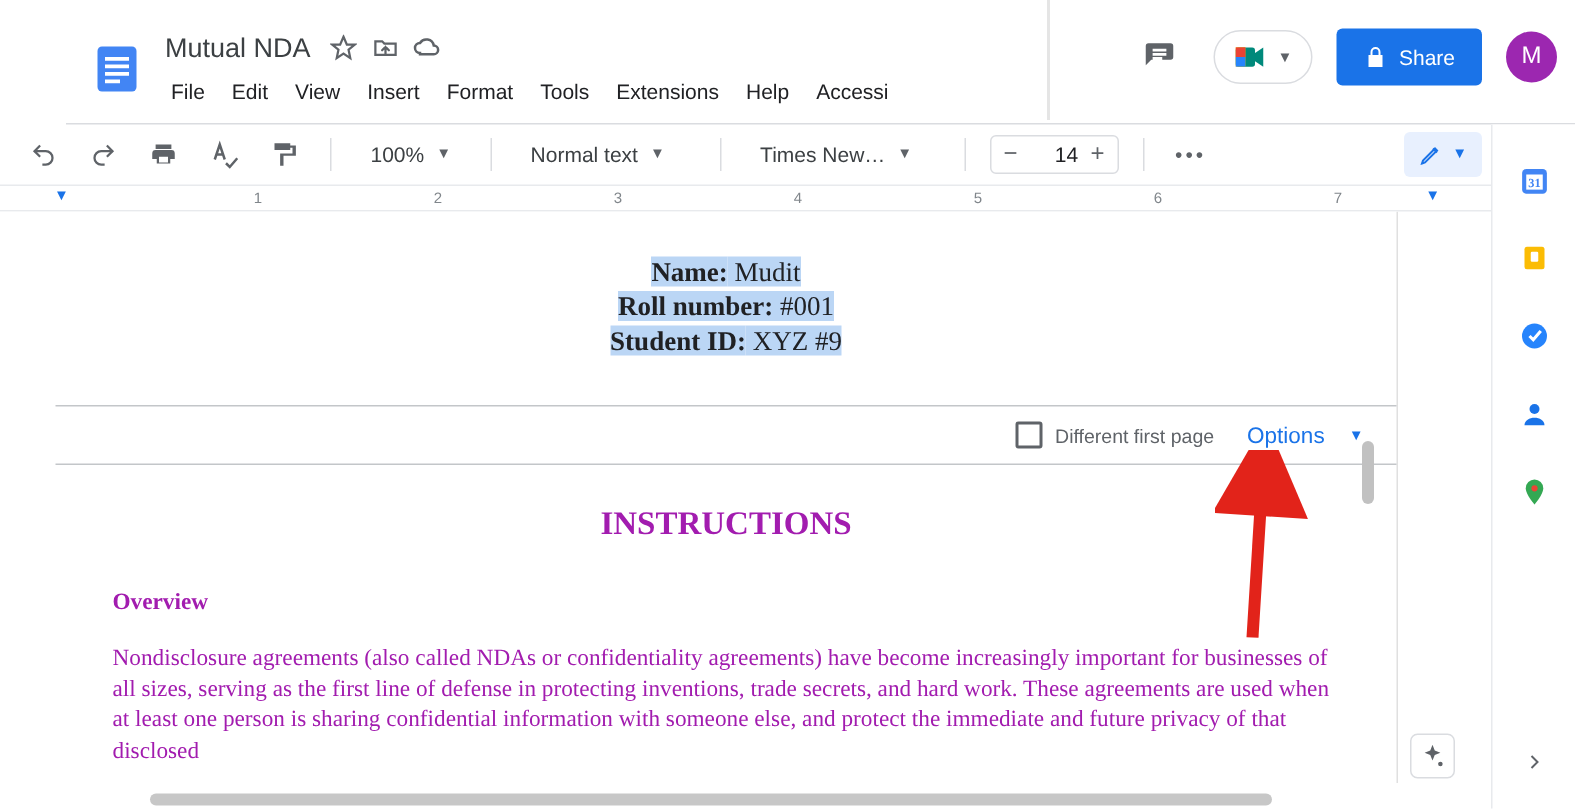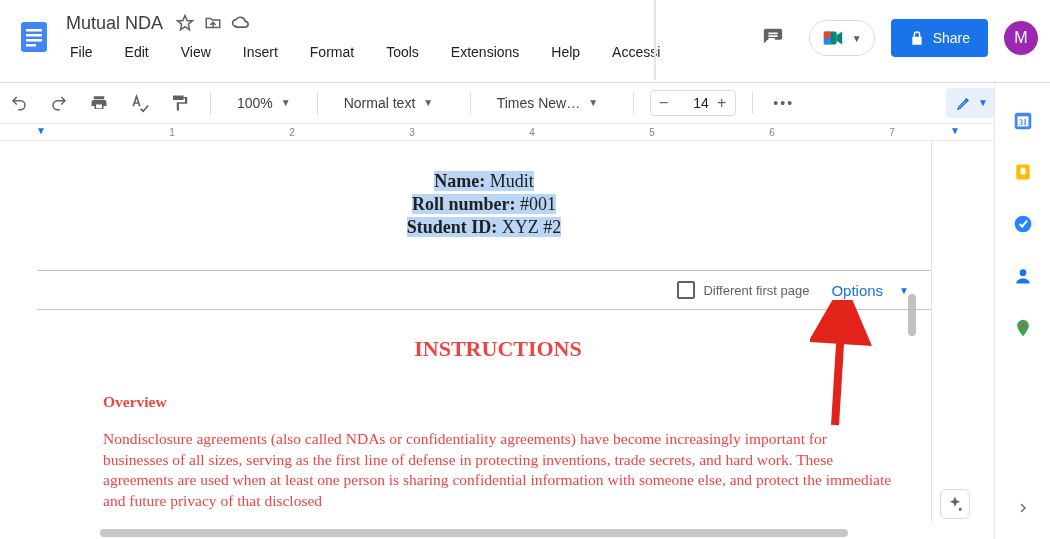--- a/index.html
+++ b/index.html
@@ -1,40 +1,40 @@
 <!DOCTYPE html>
 <html><head>
 <meta charset="utf-8">
 <style>
   * { margin:0; padding:0; box-sizing:border-box; }
   body { font-family: "Google Sans", Arial, sans-serif; font-size:14px; color:#202124; background:#fff; width:1050px; height:539px; overflow:hidden; position:relative; }
 
   
-  .header { display:flex; align-items:flex-start; padding:6px 10px 0 10px; height:83px; border-bottom:1px solid #dadce0; position:relative; }
+  .header { display:flex; align-items:center; padding:6px 10px 0 10px; height:83px; border-bottom:1px solid #dadce0; position:relative;margin-left:44px; }
   .doc-logo { width:40px; height:54px; display:flex; align-items:center; justify-content:center; margin:4px 8px 0 4px; }
   .doc-logo svg { width:36px; height:36px; }
   .title-area { display:flex; flex-direction:column; }
   .title-row { display:flex; align-items:center; gap:8px; padding:4px 0 0 0; height:30px;}
   .doc-title { font-size:18px; color:#3c4043; padding:0 4px; }
   .title-icon { color:#5f6368; width:20px; height:20px; display:flex; align-items:center; justify-content:center; }
-  .menu-row { display:flex; gap:16px; padding-top:4px; }
+  .menu-row { display:flex; gap:2px; padding-top:4px; }
   .menu-item { font-size:14px; color:#202124; padding:4px 8px; border-radius:4px; }
 
   .header-right { position:absolute; right:12px; top:18px; display:flex; align-items:center; gap:16px; }
   .hdr-btn { width:40px; height:40px; display:flex; align-items:center; justify-content:center; border-radius:50%; color:#5f6368;}
   .meet { border:1px solid #dadce0; border-radius:24px; padding:6px 12px; display:flex; align-items:center; gap:8px;}
   .meet-down { color:#5f6368; font-size:10px;}
   .share-btn { background:#1a73e8; color:#fff; border-radius:4px; height:38px; padding:0 18px; display:flex; align-items:center; gap:8px; font-size:14px; font-weight:500;}
   .avatar { width:34px; height:34px; border-radius:50%; background:#9c27b0; color:#fff; display:flex; align-items:center; justify-content:center; font-size:16px; font-weight:500;}
 
   
   .white-strip { position:absolute; left:654px; top:0; width:2px; height:80px; background:#fff; border-left:1px solid rgba(0,0,0,0.1); border-right:1px solid rgba(0,0,0,0.1);}
 
   
-  .toolbar { height:40px; display:flex; align-items:center; padding:0 4px; gap:10px; border-bottom:1px solid transparent; }
+  .toolbar { height:40px; display:flex; align-items:center; padding:0 14px; gap:10px; border-bottom:1px solid transparent; }
   .tool-btn { min-width:30px; height:28px; display:flex; align-items:center; justify-content:center; color:#5f6368; border-radius:4px; padding:0 4px; }
   .tool-sep { width:1px; height:22px; background:#dadce0; margin:0 6px; }
   .tool-drop { display:flex; align-items:center; gap:8px; padding:0 10px; height:28px; color:#3c4043; font-size:14px; }
   .tool-drop .caret { color:#5f6368; font-size:10px;}
   .font-size-box { display:flex; align-items:center; border:1px solid #dadce0; border-radius:4px; height:26px; }
   .font-size-box button { width:26px; height:24px; border:none; background:none; color:#5f6368; font-size:16px; display:flex; align-items:center; justify-content:center;}
   .font-size-box .val { width:32px; text-align:right; font-size:14px; color:#202124;}
   .triple-dot { letter-spacing:2px;}
   .toolbar-right { margin-left:auto; display:flex; align-items:center; gap:10px; padding-right:8px;}
   .mode-pill { display:flex; align-items:center; gap:6px; background:#e8f0fe; border-radius:4px; height:30px; padding:0 10px; color:#1a73e8;}
@@ -54,21 +54,21 @@
   .header-line { margin:2px 0;}
   .hl-sel { display:inline-block; }
   .hl-sel span { background:#bbd6f5; }
   .hl-sel .b { font-weight:bold; }
 
   .header-bar { height:40px; border-top:1px solid #c3c6c9; border-bottom:1px solid #c3c6c9; display:flex; align-items:center; justify-content:flex-end; gap:22px; padding:0 22px; margin-top:18px;}
   .dfp { display:flex; align-items:center; gap:8px; color:#5f6368; font-size:13px;}
   .dfp-box { width:18px; height:18px; border:2px solid #5f6368; border-radius:2px; }
   .options { color:#1a73e8; font-size:15px; display:flex; align-items:center; gap:16px; font-weight:500;}
 
-  .body-text { padding:24px 38px 10px 38px; font-family:"Book Antiqua","Palatino Linotype",serif; font-size:15.5px; color:#ef4444; line-height:1.35;margin-left:28px;}
+  .body-text { padding:24px 38px 10px 38px; font-family:"Book Antiqua","Palatino Linotype",serif; font-size:15.5px; color:#a21caf; line-height:1.35;}
   .instr-title { text-align:center; font-weight:bold; font-size:22px; margin-bottom:28px; font-family:"Book Antiqua","Palatino Linotype",serif;}
   .ov { font-weight:bold; margin-bottom:16px;}
 
   
   .side-panel { position:absolute; right:0; top:83px; bottom:0; width:56px; border-left:1px solid #e8eaed; display:flex; flex-direction:column; align-items:center; gap:30px; padding-top:26px; background:#fff;}
   .sp-icon { width:22px; height:22px; display:flex; align-items:center; justify-content:center;font-family:Liberation Serif, serif;}
   .sp-caret { margin-top:auto; margin-bottom:20px; color:#5f6368;}
 
   
   .vscroll { position:absolute; right:57px; top:145px; width:14px; height:380px; }
@@ -238,21 +238,21 @@
     <span class="ruler-num" style="left:870px">7</span>
     <span class="margin-blue">▼</span>
   </div>
 </div>
 
 <div class="doc-area">
   <div class="page">
     <div class="header-sec">
       <div class="header-line"><span class="hl-sel"><span class="b">Name:</span><span> Mudit</span></span></div>
       <div class="header-line"><span class="hl-sel"><span class="b">Roll number:</span><span> #001</span></span></div>
-      <div class="header-line"><span class="hl-sel"><span class="b">Student ID:</span><span> XYZ #2</span></span></div>
+      <div class="header-line"><span class="hl-sel"><span class="b">Student ID:</span><span> XYZ #9</span></span></div>
     </div>
 
     <div class="header-bar">
       <label class="dfp">
         <span class="dfp-box"></span>
         <span>Different first page</span>
       </label>
       <div class="options">
         <span>Options</span>
         <span style="font-size:10px">▼</span>

